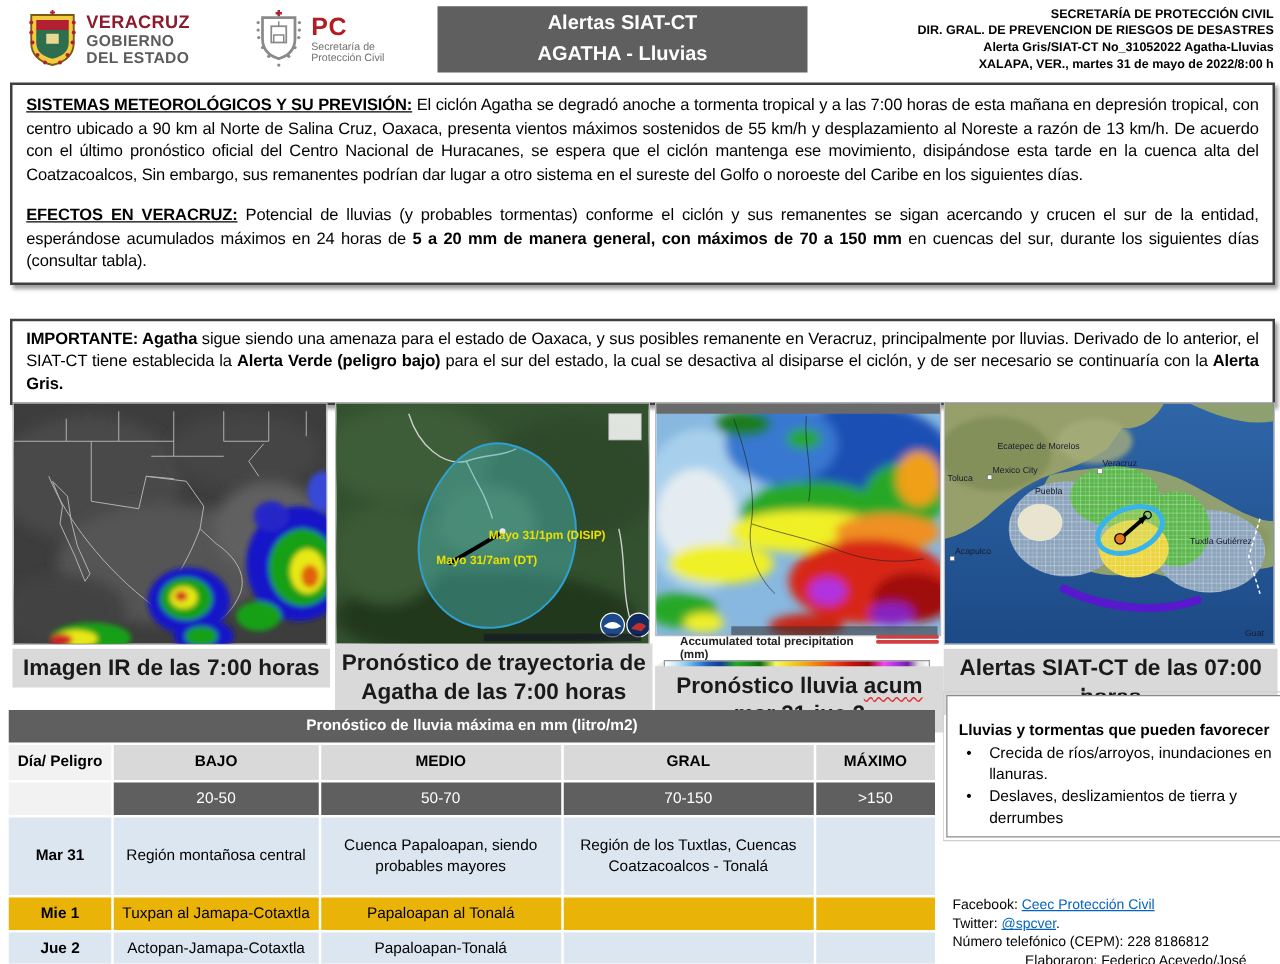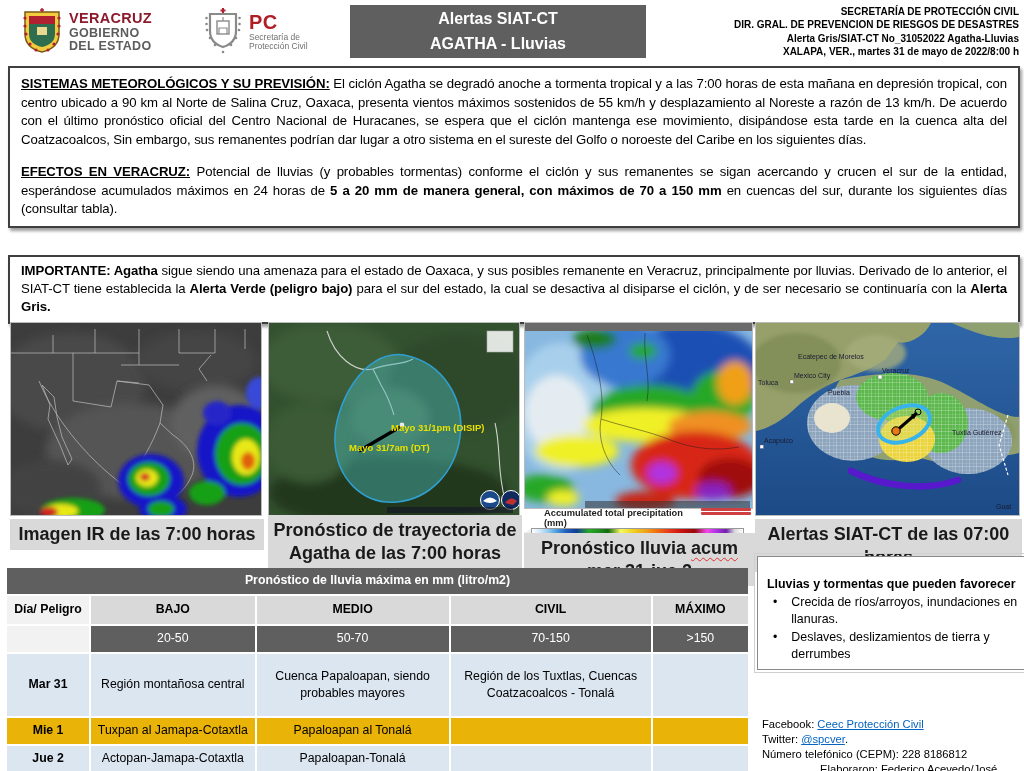--- a/index.html
+++ b/index.html
@@ -365,21 +365,21 @@
         <col style="width:13%">
       </colgroup>
     <tbody>
         <tr>
           <td class="tt-title" colspan="5">Pronóstico de lluvia máxima en mm (litro/m2)</td>
         </tr>
     <tr>
       <td class="tt-head tt-head-day">Día/ Peligro</td>
       <td class="tt-head">BAJO</td>
       <td class="tt-head">MEDIO</td>
-      <td class="tt-head">CIVIL</td>
+      <td class="tt-head">GRAL</td>
       <td class="tt-head">MÁXIMO</td>
     </tr>
     <tr>
       <td class="tt-range tt-range-day"></td>
       <td class="tt-range">20-50</td>
       <td class="tt-range">50-70</td>
       <td class="tt-range">70-150</td>
       <td class="tt-range">&gt;150</td>
     </tr>
     <tr class="row-a" style="height:62px;">

